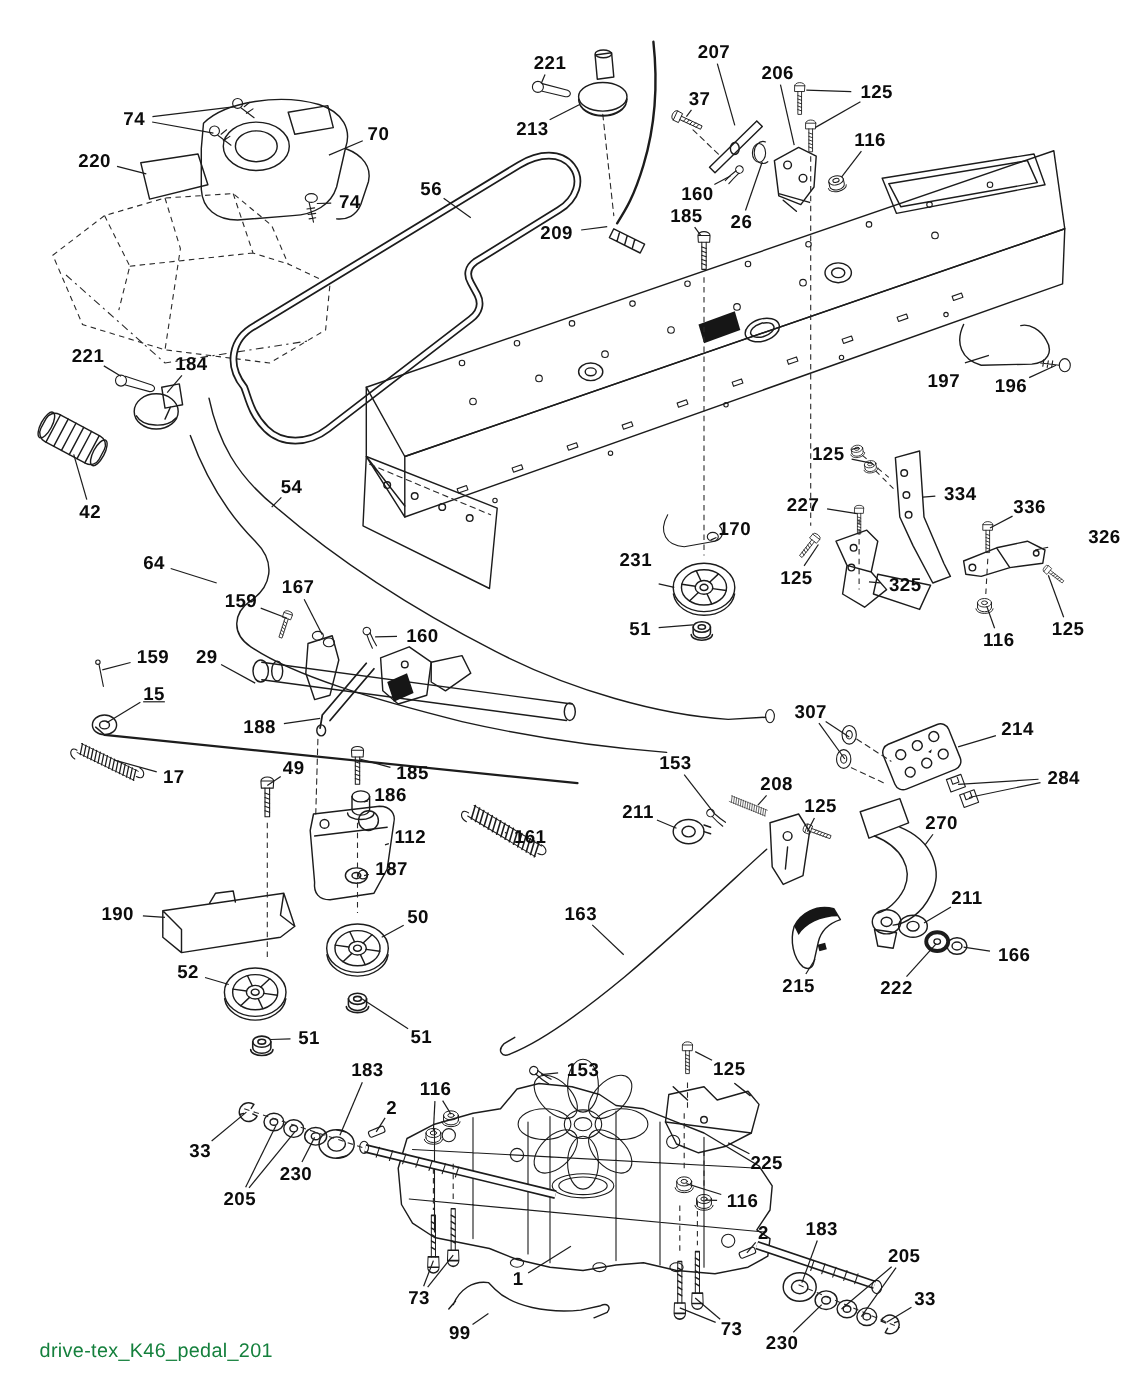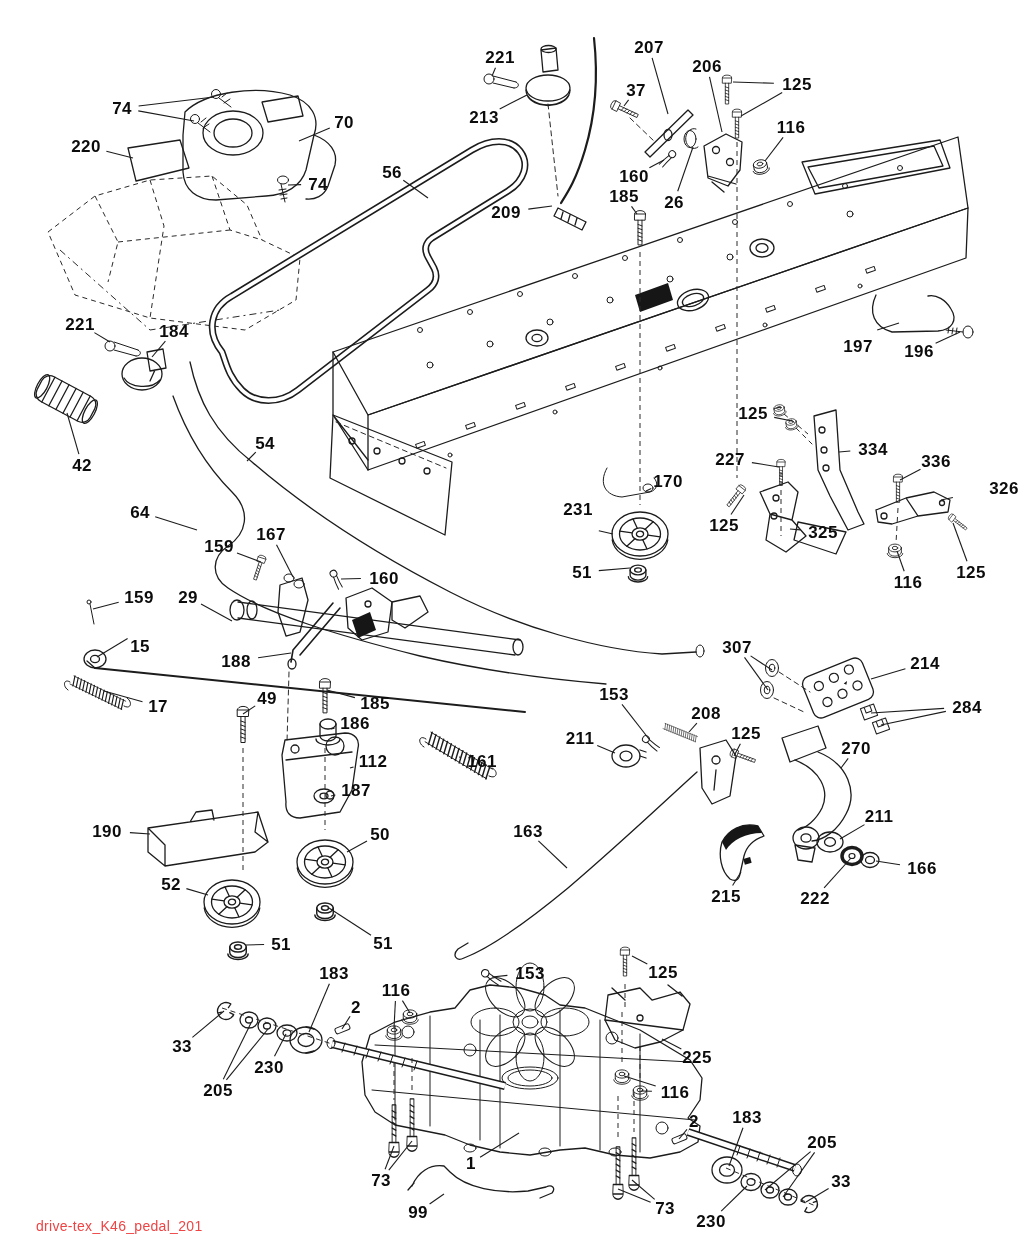--- a/index.html
+++ b/index.html
@@ -6,21 +6,21 @@
   .page{position:relative;width:1024px;height:1259px;background:#ffffff;overflow:hidden;
         font-family:"Liberation Sans",sans-serif;}
   .art,.overlay{position:absolute;left:0;top:0;width:1024px;height:1259px;}
   .ln{stroke:#1c1c1c;fill:none;stroke-width:1.3;stroke-linecap:round;stroke-linejoin:round;}
   .thin{stroke-width:1;}
   .dsh{stroke:#2a2a2a;fill:none;stroke-width:1;stroke-dasharray:5 4;}
   .dsh2{stroke:#2a2a2a;fill:none;stroke-width:1;stroke-dasharray:7 4 2 4;}
   .blk{fill:#161616;stroke:none;}
   .callout{position:absolute;transform:translate(-50%,-50%);font-weight:bold;font-size:17px;
            color:#0c0c0c;letter-spacing:.4px;white-space:nowrap;line-height:1;}
-  .caption{position:absolute;left:36px;top:1218px;font-size:14px;color:#ef4444;letter-spacing:.3px;}
+  .caption{position:absolute;left:36px;top:1218px;font-size:18px;color:#15803d;letter-spacing:.3px;}
 </style>
 </head>
 <body>
 
 <div class="page">
 
 <svg class="art" viewBox="0 0 1024 1259">
   <defs>
     <g id="pulley">
       <ellipse cx="0" cy="0" rx="28" ry="22"></ellipse>
@@ -584,21 +584,21 @@
       <div class="callout" style="left: 80px; top: 324px;">221</div>
       <div class="callout" style="left: 174px; top: 331px;">184</div>
       <div class="callout" style="left: 82px; top: 465px;">42</div>
       <div class="callout" style="left: 265px; top: 443px;">54</div>
       <div class="callout" style="left: 140px; top: 512px;">64</div>
       <div class="callout" style="left: 219px; top: 546px;">159</div>
       <div class="callout" style="left: 271px; top: 534px;">167</div>
       <div class="callout" style="left: 384px; top: 578px;">160</div>
       <div class="callout" style="left: 139px; top: 597px;">159</div>
       <div class="callout" style="left: 188px; top: 597px;">29</div>
-      <div class="callout" style="left: 140px; top: 646px;">15</div>
+      <div class="callout" style="left: 140px; top: 631px; text-decoration: underline;">15</div>
       <div class="callout" style="left: 236px; top: 661px;">188</div>
       <div class="callout" style="left: 158px; top: 706px;">17</div>
       <div class="callout" style="left: 668px; top: 481px;">170</div>
       <div class="callout" style="left: 578px; top: 509px; text-align: right;">231</div>
       <div class="callout" style="left: 582px; top: 572px;">51</div>
       <div class="callout" style="left: 730px; top: 459px;">227</div>
       <div class="callout" style="left: 753px; top: 413px;">125</div>
       <div class="callout" style="left: 873px; top: 449px;">334</div>
       <div class="callout" style="left: 936px; top: 461px;">336</div>
       <div class="callout" style="left: 974px; top: 488px; margin-left: 30px;">326</div>

